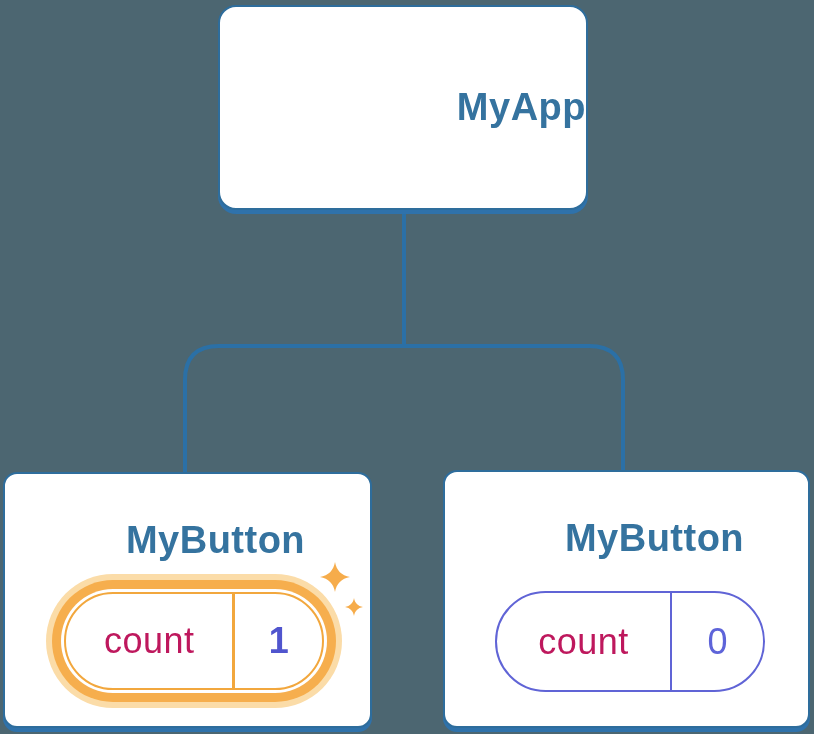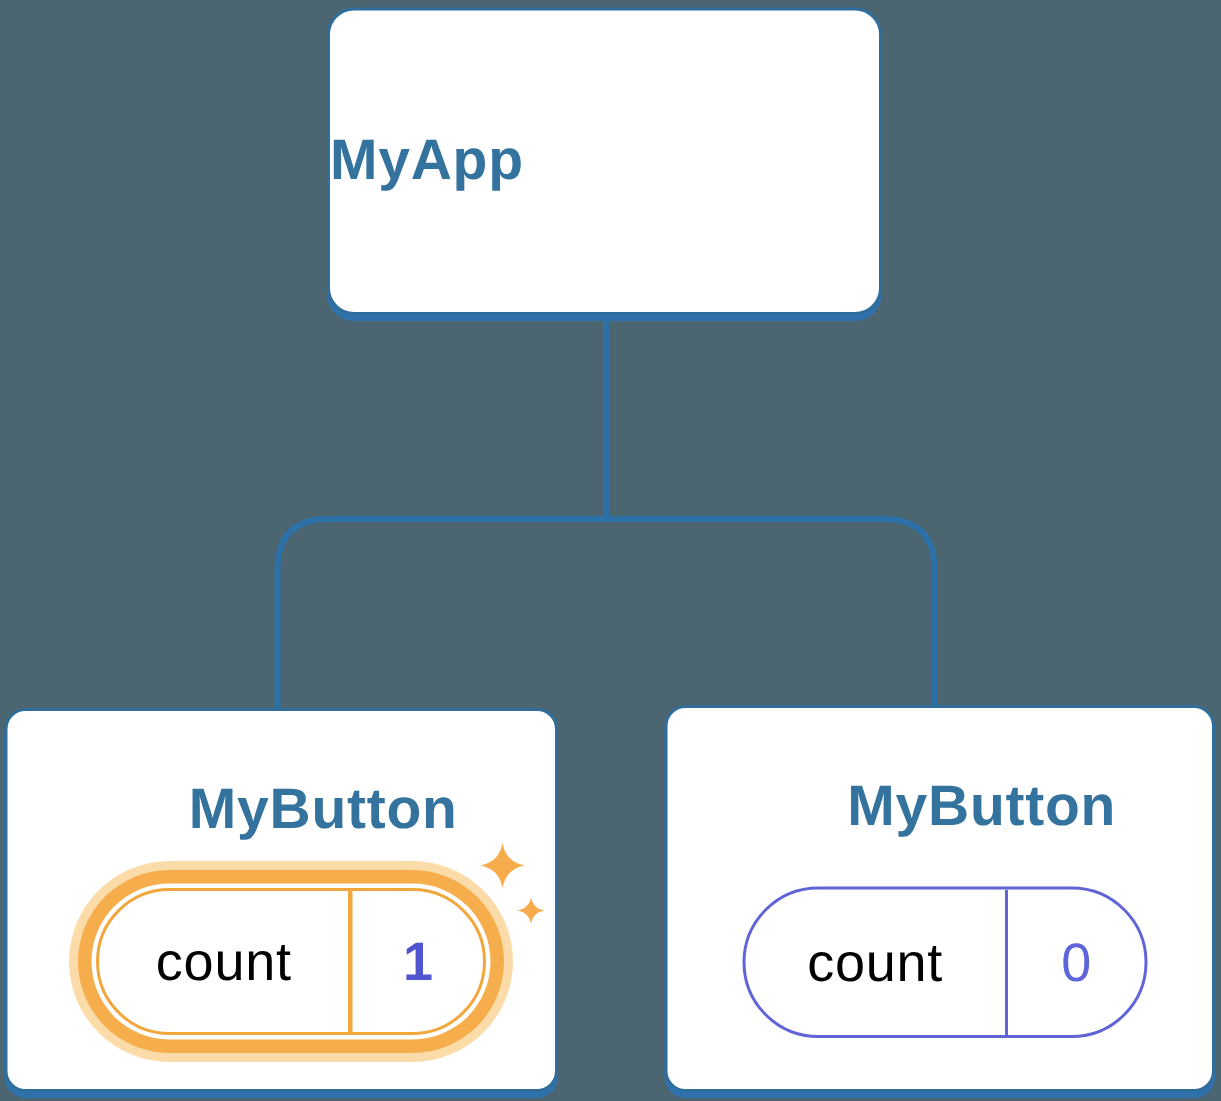--- a/index.html
+++ b/index.html
@@ -19,21 +19,21 @@
     position: absolute;
     background: #ffffff;
     border: 2.5px solid #2E6D9C;
     box-shadow: 0 4px 0 #2F72AB;
     box-sizing: border-box;
   }
   #root-card {
     left: 218px; top: 5px;
     width: 370px; height: 205px;
     border-radius: 18px;
-    display: flex; align-items: center; justify-content: flex-start;
+    display: flex; align-items: center; justify-content: flex-end;
   }
   .node-label {
     font-size: 38px;
     font-weight: 700;
     color: #35739F;
     letter-spacing: 0.5px;
   }
   #child-card-1 {
     left: 3px; top: 472px;
     width: 369px; height: 256px;
@@ -70,21 +70,21 @@
   #pill-2 {
     left: 50px; top: 119px;
     width: 270px; height: 101px;
     border-radius: 60px;
     border: 2.5px solid #6064D6;
   }
   .pill-key {
     flex: 0 0 65%;
     display: flex; align-items: center; justify-content: center;
     font-size: 36px;
-    color: #000000;
+    color: #be185d;
     letter-spacing: 0.5px;
   }
   .pill-val {
     flex: 1 1 auto;
     display: flex; align-items: center; justify-content: center;
     font-size: 36px;
   }
   #pill-1 .pill-val {
     border-left: 3px solid #F2A73D;
     font-weight: 700;

